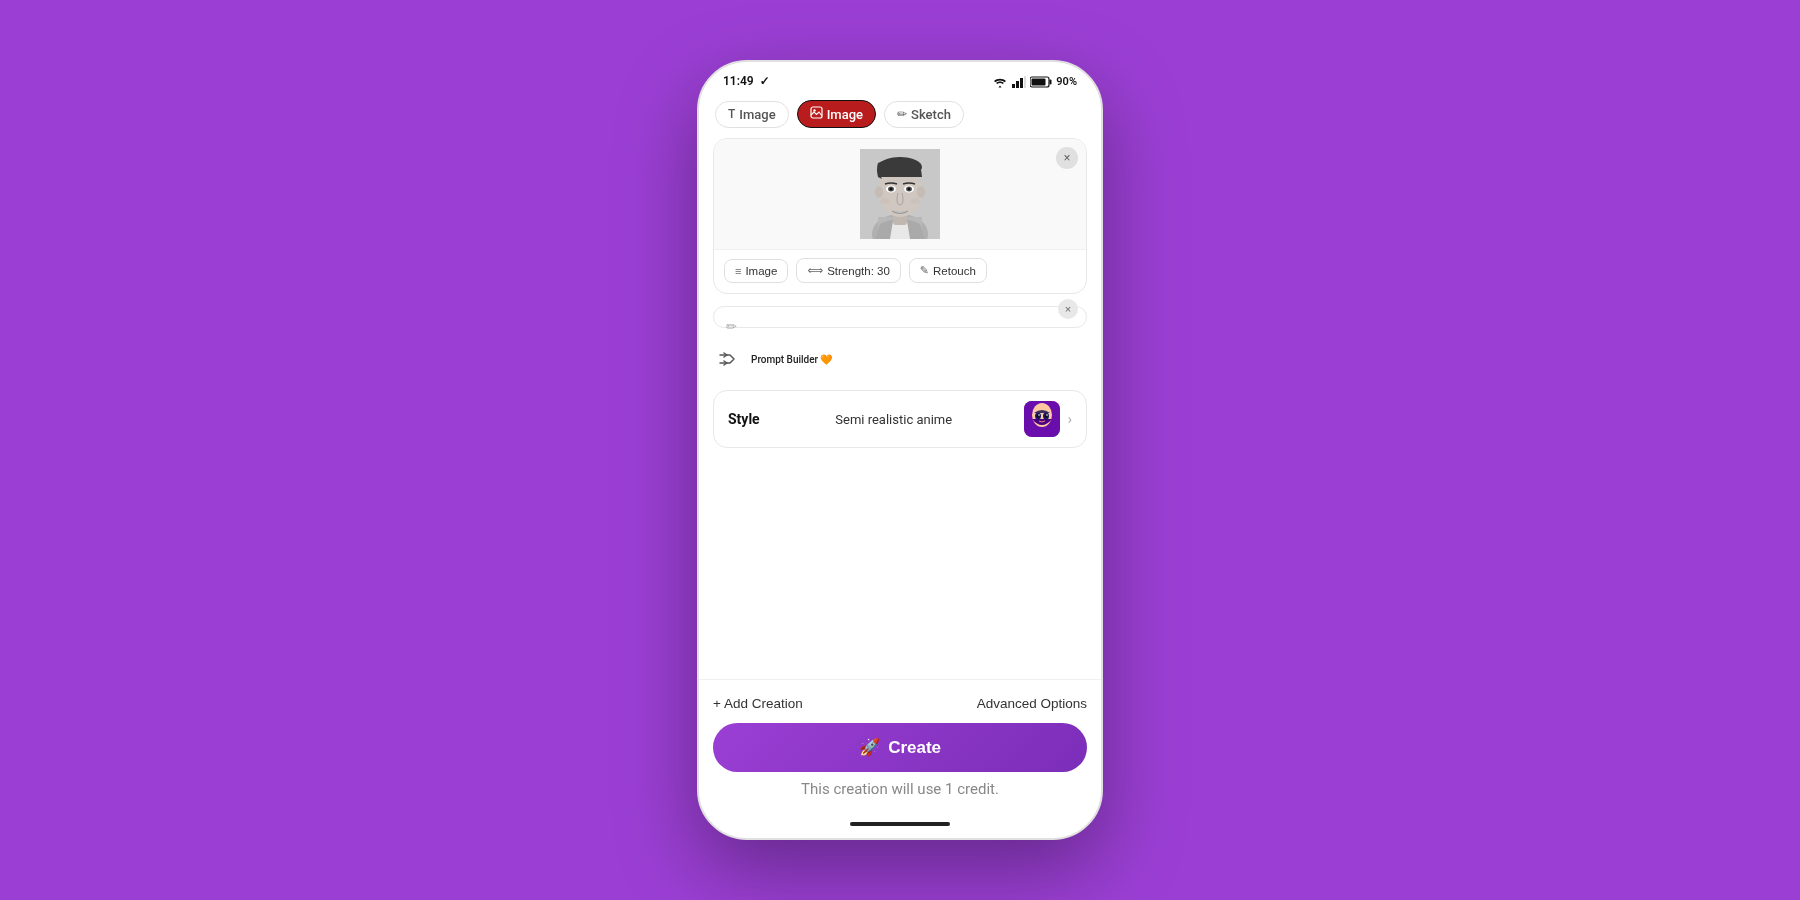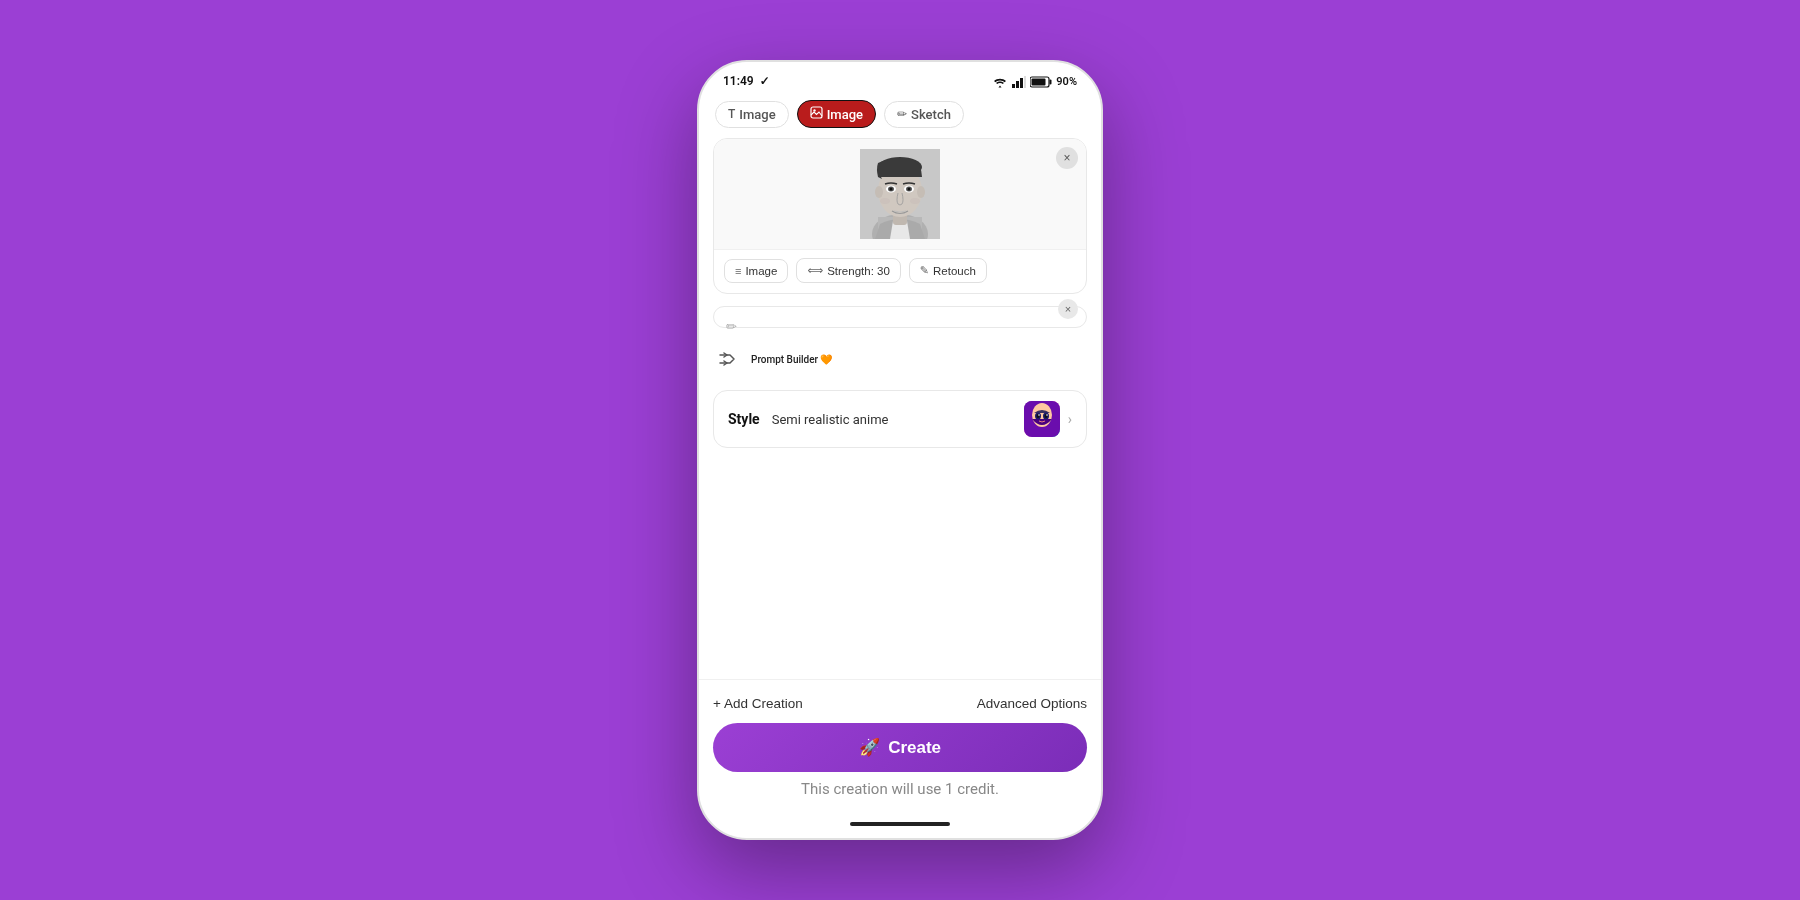--- a/index.html
+++ b/index.html
@@ -277,20 +277,21 @@
       font-size: 14px;
       font-weight: 700;
       color: #111;
       margin-right: 12px;
     }
 
     .style-value {
       font-size: 13px;
       color: #333;
       flex: 1;
+      text-align: center;
     }
 
     .style-thumb {
       width: 36px;
       height: 36px;
       border-radius: 8px;
       background: linear-gradient(135deg, #6a0dad, #ff69b4, #00bcd4);
       margin: 0 8px;
       overflow: hidden;
     }

